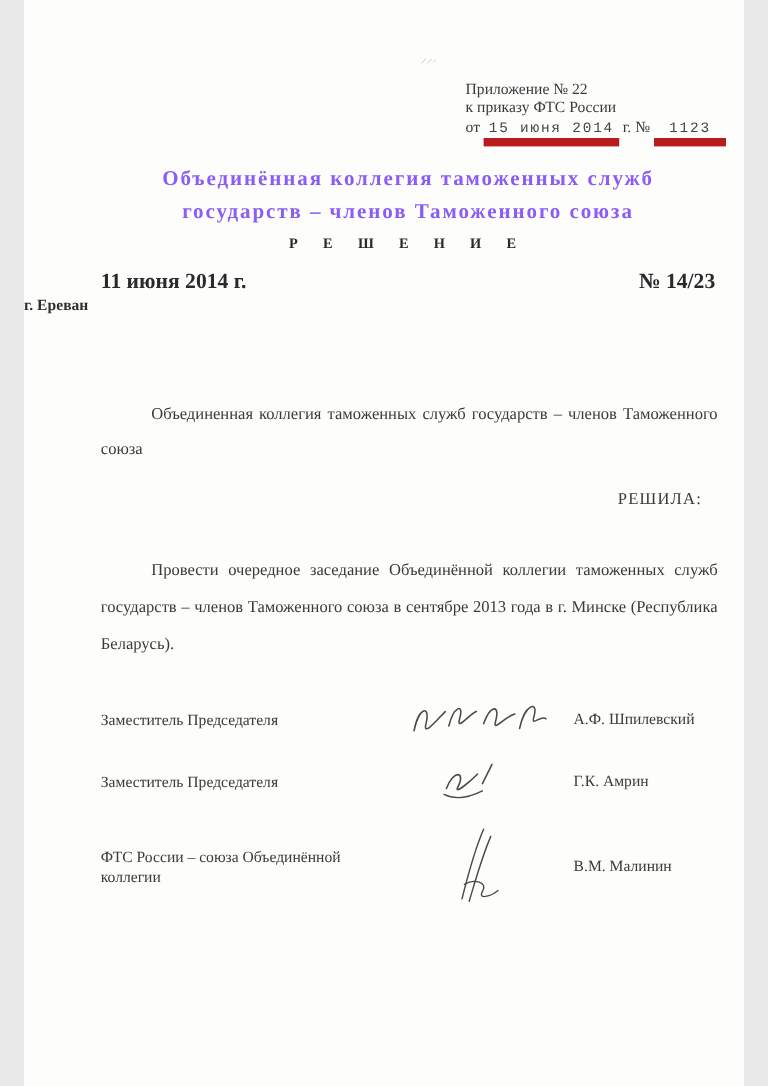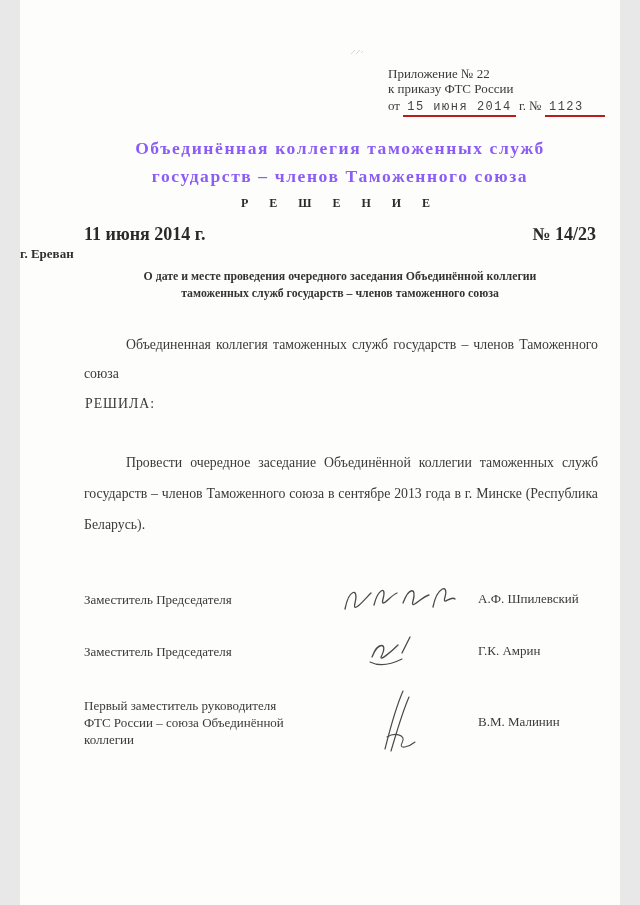--- a/index.html
+++ b/index.html
@@ -32,26 +32,27 @@
     font-size: 13px;
     line-height: 15px;
     color: #3a3a3a;
   }
   .annex-line3 {
     margin-top: 2px;
     white-space: nowrap;
   }
   .fill-in {
     display: inline-block;
-    border-bottom: 2px solid #b91c1c;
+    border-bottom: 7px solid #b91c1c;
     padding: 0 4px 0 4px;
     letter-spacing: 1.5px;
     font-family: "Liberation Mono", "DejaVu Sans Mono", monospace;
     font-size: 12px;
     color: #444;
+    text-align: center;
   }
   .fill-in.num {
     min-width: 52px;
   }
   .doc-title {
     position: absolute;
     top: 134px;
     left: 0;
     width: 640px;
     text-align: center;
@@ -112,22 +113,22 @@
     font-size: 13.8px;
     line-height: 29px;
     color: #3a3a3a;
   }
   .para {
     margin: 0;
     text-align: justify;
     text-indent: 42px;
   }
   .resolved-line {
-    margin: 1px;
-    text-align: left;
+    margin: 13px;
+    text-align: right;
     text-indent: 0;
     letter-spacing: 1px;
   }
   .para.second {
     margin-top: 29px;
     line-height: 31px;
   }
   .signatures {
     position: absolute;
     top: 566px;
@@ -193,24 +194,20 @@
 
   <div class="doc-type">Р Е Ш Е Н И Е</div>
 
   <div class="meta-row">
     <span>11 июня 2014 г.</span>
     <span>№ 14/23</span>
   </div>
 
   <div class="city">г. Ереван</div>
 
-  <div class="subject">
-    <div>О дате и месте проведения очередного заседания Объединённой коллегии</div>
-    <div>таможенных служб государств – членов таможенного союза</div>
-  </div>
 
   <div class="body-text">
     <p class="para">Объединенная коллегия таможенных служб государств – членов Таможенного союза</p>
     <p class="para resolved-line">РЕШИЛА:</p>
     <p class="para second">Провести очередное заседание Объединённой коллегии таможенных служб государств – членов Таможенного союза в сентябре 2013 года в г. Минске (Республика Беларусь).</p>
   </div>
 
   <div class="signatures">
 
     <div class="sig-row r1">
@@ -234,21 +231,20 @@
         <svg width="70" height="40" viewBox="0 0 70 40">
           <path d="M10,26 C16,10 26,12 20,24 C15,33 30,20 36,14 M40,22 L48,6" stroke-width="1.3"></path>
           <path d="M8,31 C18,36 30,33 40,28" stroke-width="1.1"></path>
         </svg>
       </div>
       <div class="sig-name">Г.К. Амрин</div>
     </div>
 
     <div class="sig-row r3">
       <div class="sig-title">
-        <div>Первый заместитель руководителя</div>
         <div>ФТС России – союза Объединённой коллегии</div>
       </div>
       <div class="sig-mark">
         <svg width="56" height="70" viewBox="0 0 56 70">
           <path d="M34,4 C27,20 22,38 16,62 M40,10 C33,26 28,44 22,64" stroke-width="1.2"></path>
           <path d="M18,50 C26,45 38,48 33,56 C29,63 40,60 46,55" stroke-width="1.1"></path>
         </svg>
       </div>
       <div class="sig-name">В.М. Малинин</div>
     </div>

